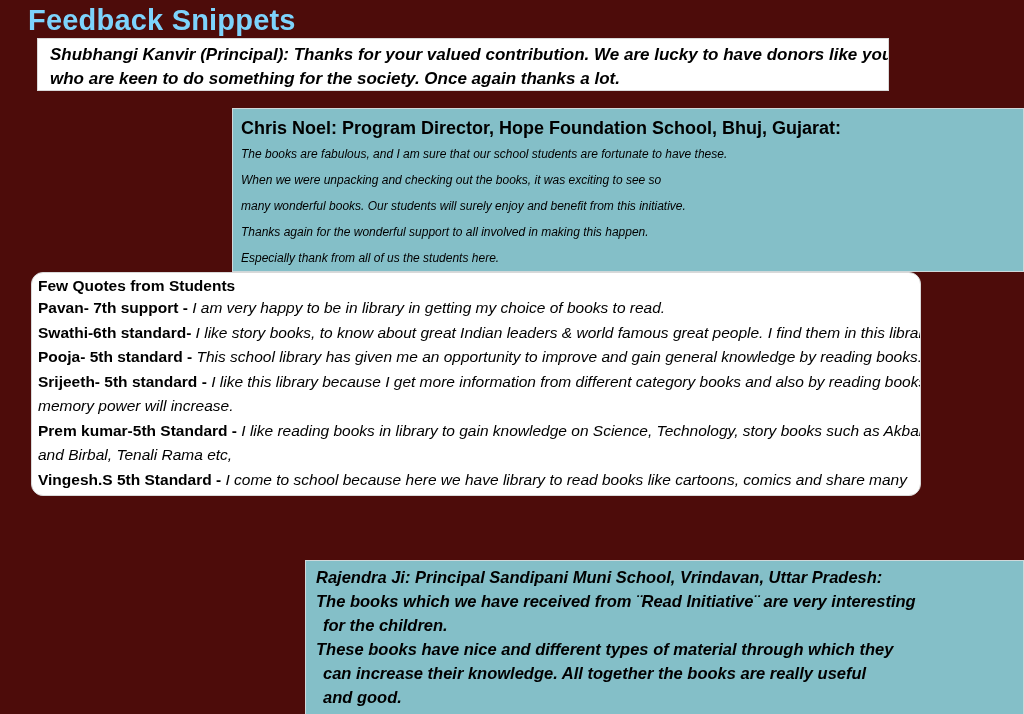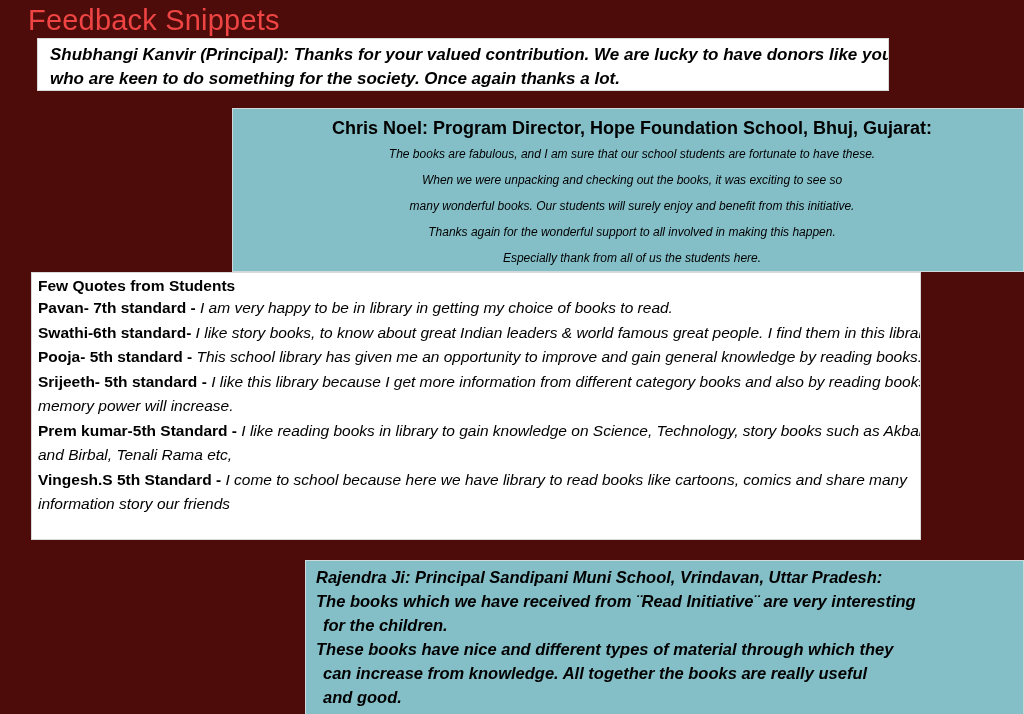--- a/index.html
+++ b/index.html
@@ -22,23 +22,23 @@
     overflow: hidden;
   }
 
   
   #slide-title {
     position: absolute;
     left: 28px;
     top: 2px;
     width: 600px;
     height: 36px;
-    color: #ef4444;
+    color: #7dd3fc;
     font-size: 29px;
-    font-weight: 400;
+    font-weight: 700;
     letter-spacing: .2px;
     line-height: 36px;
     white-space: nowrap;
   }
 
   
   .quote-box {
     position: absolute;
     box-sizing: border-box;
     overflow: hidden;
@@ -72,41 +72,41 @@
     font-style: italic;
   }
 
   
   #box-chris-noel {
     left: 232px;
     top: 108px;
     width: 792px;
     height: 164px;
     padding: 6px 0 0 8px;
-    text-align: center;
   }
   #box-chris-noel .quote-line {
     font-size: 12px;
     line-height: 26px;
     font-style: italic;
     font-weight: normal;
   }
   #box-chris-noel .quote-line.head {
     font-style: normal;
     font-weight: bold;
     font-size: 18px;
   }
 
   
   #box-students {
     left: 0px;
     top: 272px;
     width: 890px;
-    height: 268px;
+    height: 224px;
     padding: 2px 0 0 6px;
+    border-radius: 12px;
   }
   #box-students .heading {
     font-size: 15.5px;
     line-height: 21px;
     font-weight: bold;
     font-style: normal;
     color: #000;
     white-space: nowrap;
   }
   #box-students .quote-line {
@@ -161,21 +161,21 @@
     <div class="quote-line">When we were unpacking and checking out the books, it was exciting to see so</div>
     <div class="quote-line">many wonderful books. Our students will surely enjoy and benefit from this initiative.</div>
     <div class="quote-line">Thanks again for the wonderful support to all involved in making this happen.</div>
     <div class="quote-line">Especially thank from all of us the students here.</div>
   </div>
 
   <div id="box-students" class="quote-box white">
     <div class="heading">Few Quotes from Students</div>
 
     <div class="quote-line">
-      <span class="nm">Pavan- 7th standard - </span><span class="tx">I am very happy to be in library in getting my choice of books to read.</span>
+      <span class="nm">Pavan- 7th support - </span><span class="tx">I am very happy to be in library in getting my choice of books to read.</span>
     </div>
 
 
     <div class="quote-line">
       <span class="nm">Swathi-6th standard- </span><span class="tx">I like story books, to know about great Indian leaders &amp; world famous great people. I find them in this library.</span>
     </div>
 
     <div class="quote-line">
       <span class="nm">Pooja- 5th standard - </span><span class="tx">This school library has given me an opportunity to improve and gain general knowledge by reading books.</span>
     </div>
@@ -200,18 +200,18 @@
     <div class="quote-line">
       <span class="tx">information story our friends</span>
     </div>
   </div>
 
   <div id="box-rajendra" class="quote-box teal">
     <div class="quote-line head">Rajendra Ji: Principal Sandipani Muni School, Vrindavan, Uttar Pradesh:</div>
     <div class="quote-line">The books which we have received from ¨Read Initiative¨ are very interesting</div>
     <div class="quote-line indent"> for the children.</div>
     <div class="quote-line">These books have nice  and different types of material through which they</div>
-    <div class="quote-line indent"> can increase from knowledge. All together the books are really useful</div>
+    <div class="quote-line indent"> can increase their knowledge. All together the books are really useful</div>
     <div class="quote-line indent"> and good.</div>
     <div class="quote-line">Thanks and regards, Rajendra</div>
   </div>
 
 </div>
 
 </body></html>

